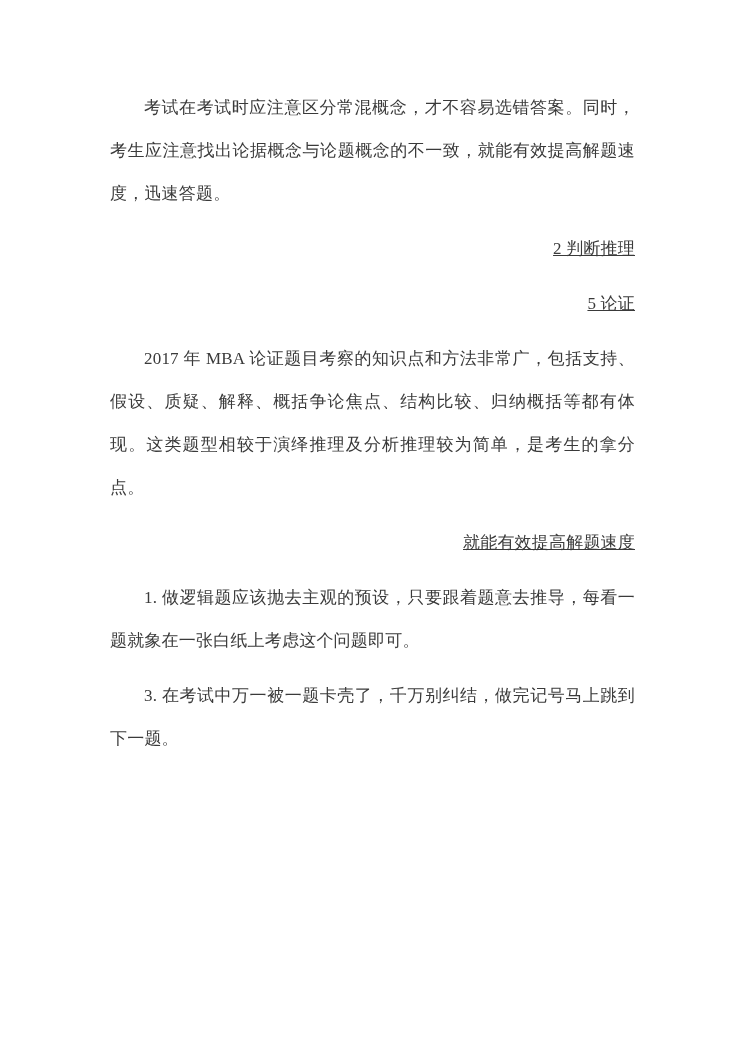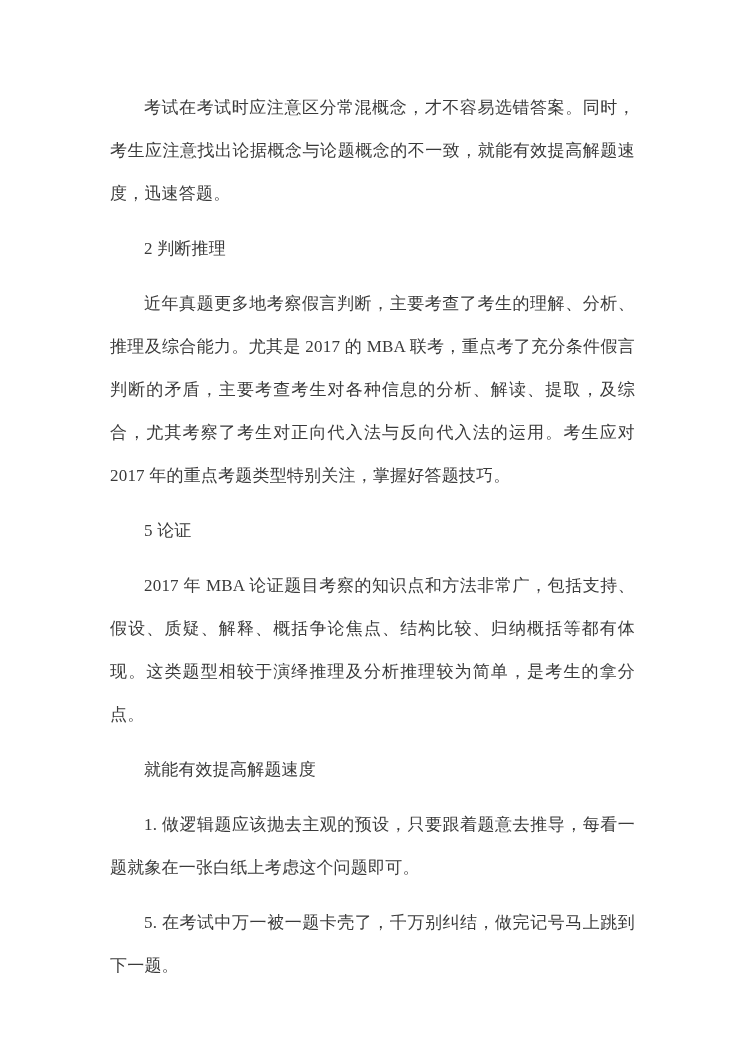--- a/index.html
+++ b/index.html
@@ -23,29 +23,29 @@
     font-size: 17px;
     line-height: 43px;
     text-indent: 2em;
     letter-spacing: 0.2px;
   }
   .para {
     text-align: justify;
     text-justify: inter-ideograph;
   }
   .heading {
-    text-align: left;
+    text-align: right;
     white-space: nowrap;
+    text-decoration: underline;
   }
 </style>
 </head>
 <body>
 
 <div class="page">
   <p class="block para">考试在考试时应注意区分常混概念，才不容易选错答案。同时，考生应注意找出论据概念与论题概念的不一致，就能有效提高解题速度，迅速答题。</p>
   <p class="block heading">2 判断推理</p>
-  <p class="block para">近年真题更多地考察假言判断，主要考查了考生的理解、分析、推理及综合能力。尤其是 2017 的 MBA 联考，重点考了充分条件假言判断的矛盾，主要考查考生对各种信息的分析、解读、提取，及综合，尤其考察了考生对正向代入法与反向代入法的运用。考生应对 2017 年的重点考题类型特别关注，掌握好答题技巧。</p>
   <p class="block heading">5 论证</p>
   <p class="block para">2017 年 MBA 论证题目考察的知识点和方法非常广，包括支持、假设、质疑、解释、概括争论焦点、结构比较、归纳概括等都有体现。这类题型相较于演绎推理及分析推理较为简单，是考生的拿分点。</p>
   <p class="block heading">就能有效提高解题速度</p>
   <p class="block para">1. 做逻辑题应该抛去主观的预设，只要跟着题意去推导，每看一题就象在一张白纸上考虑这个问题即可。</p>
-  <p class="block para">5. 在考试中万一被一题卡壳了，千万别纠结，做完记号马上跳到下一题。</p>
+  <p class="block para">3. 在考试中万一被一题卡壳了，千万别纠结，做完记号马上跳到下一题。</p>
 </div>
 
 </body></html>

